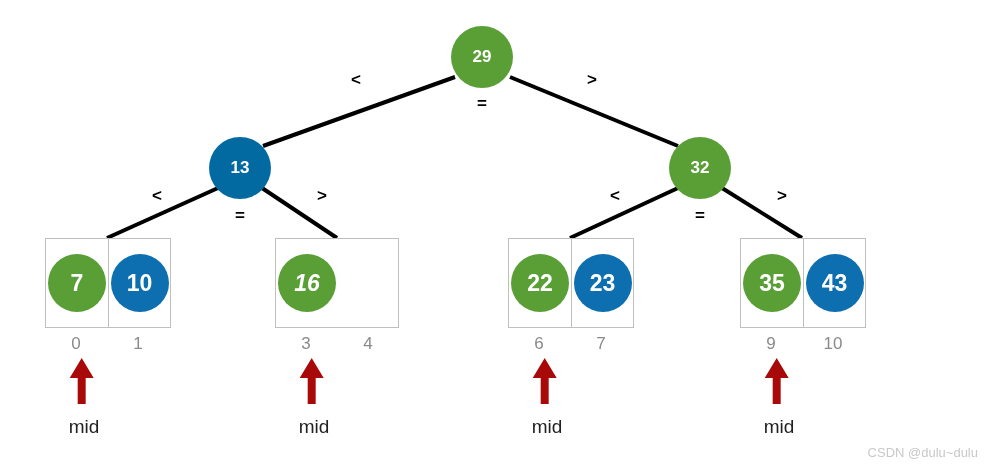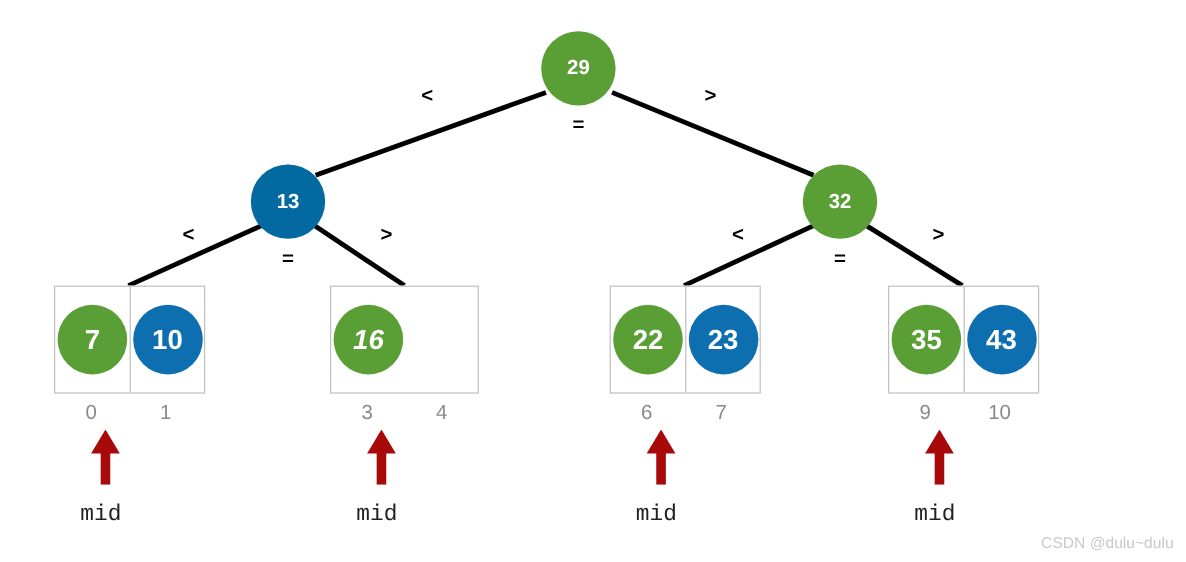--- a/index.html
+++ b/index.html
@@ -98,22 +98,21 @@
     width: 62px;
     text-align: center;
     color: #8a8a8a;
     font-size: 17px;
     padding-top: 6px;
   }
   .midwrap {
     position: absolute;
     z-index: 4;
     transform: translateX(-50%);
-    text-align: right;
-    font-family: Liberation Mono, monospace;
+    text-align: left;
   }
   .arrow {
     width: 26px;
     height: 46px;
     margin: 0 auto;
   }
   .midlabel {
     color: #222222;
     font-size: 19px;
     padding-top: 8px;

